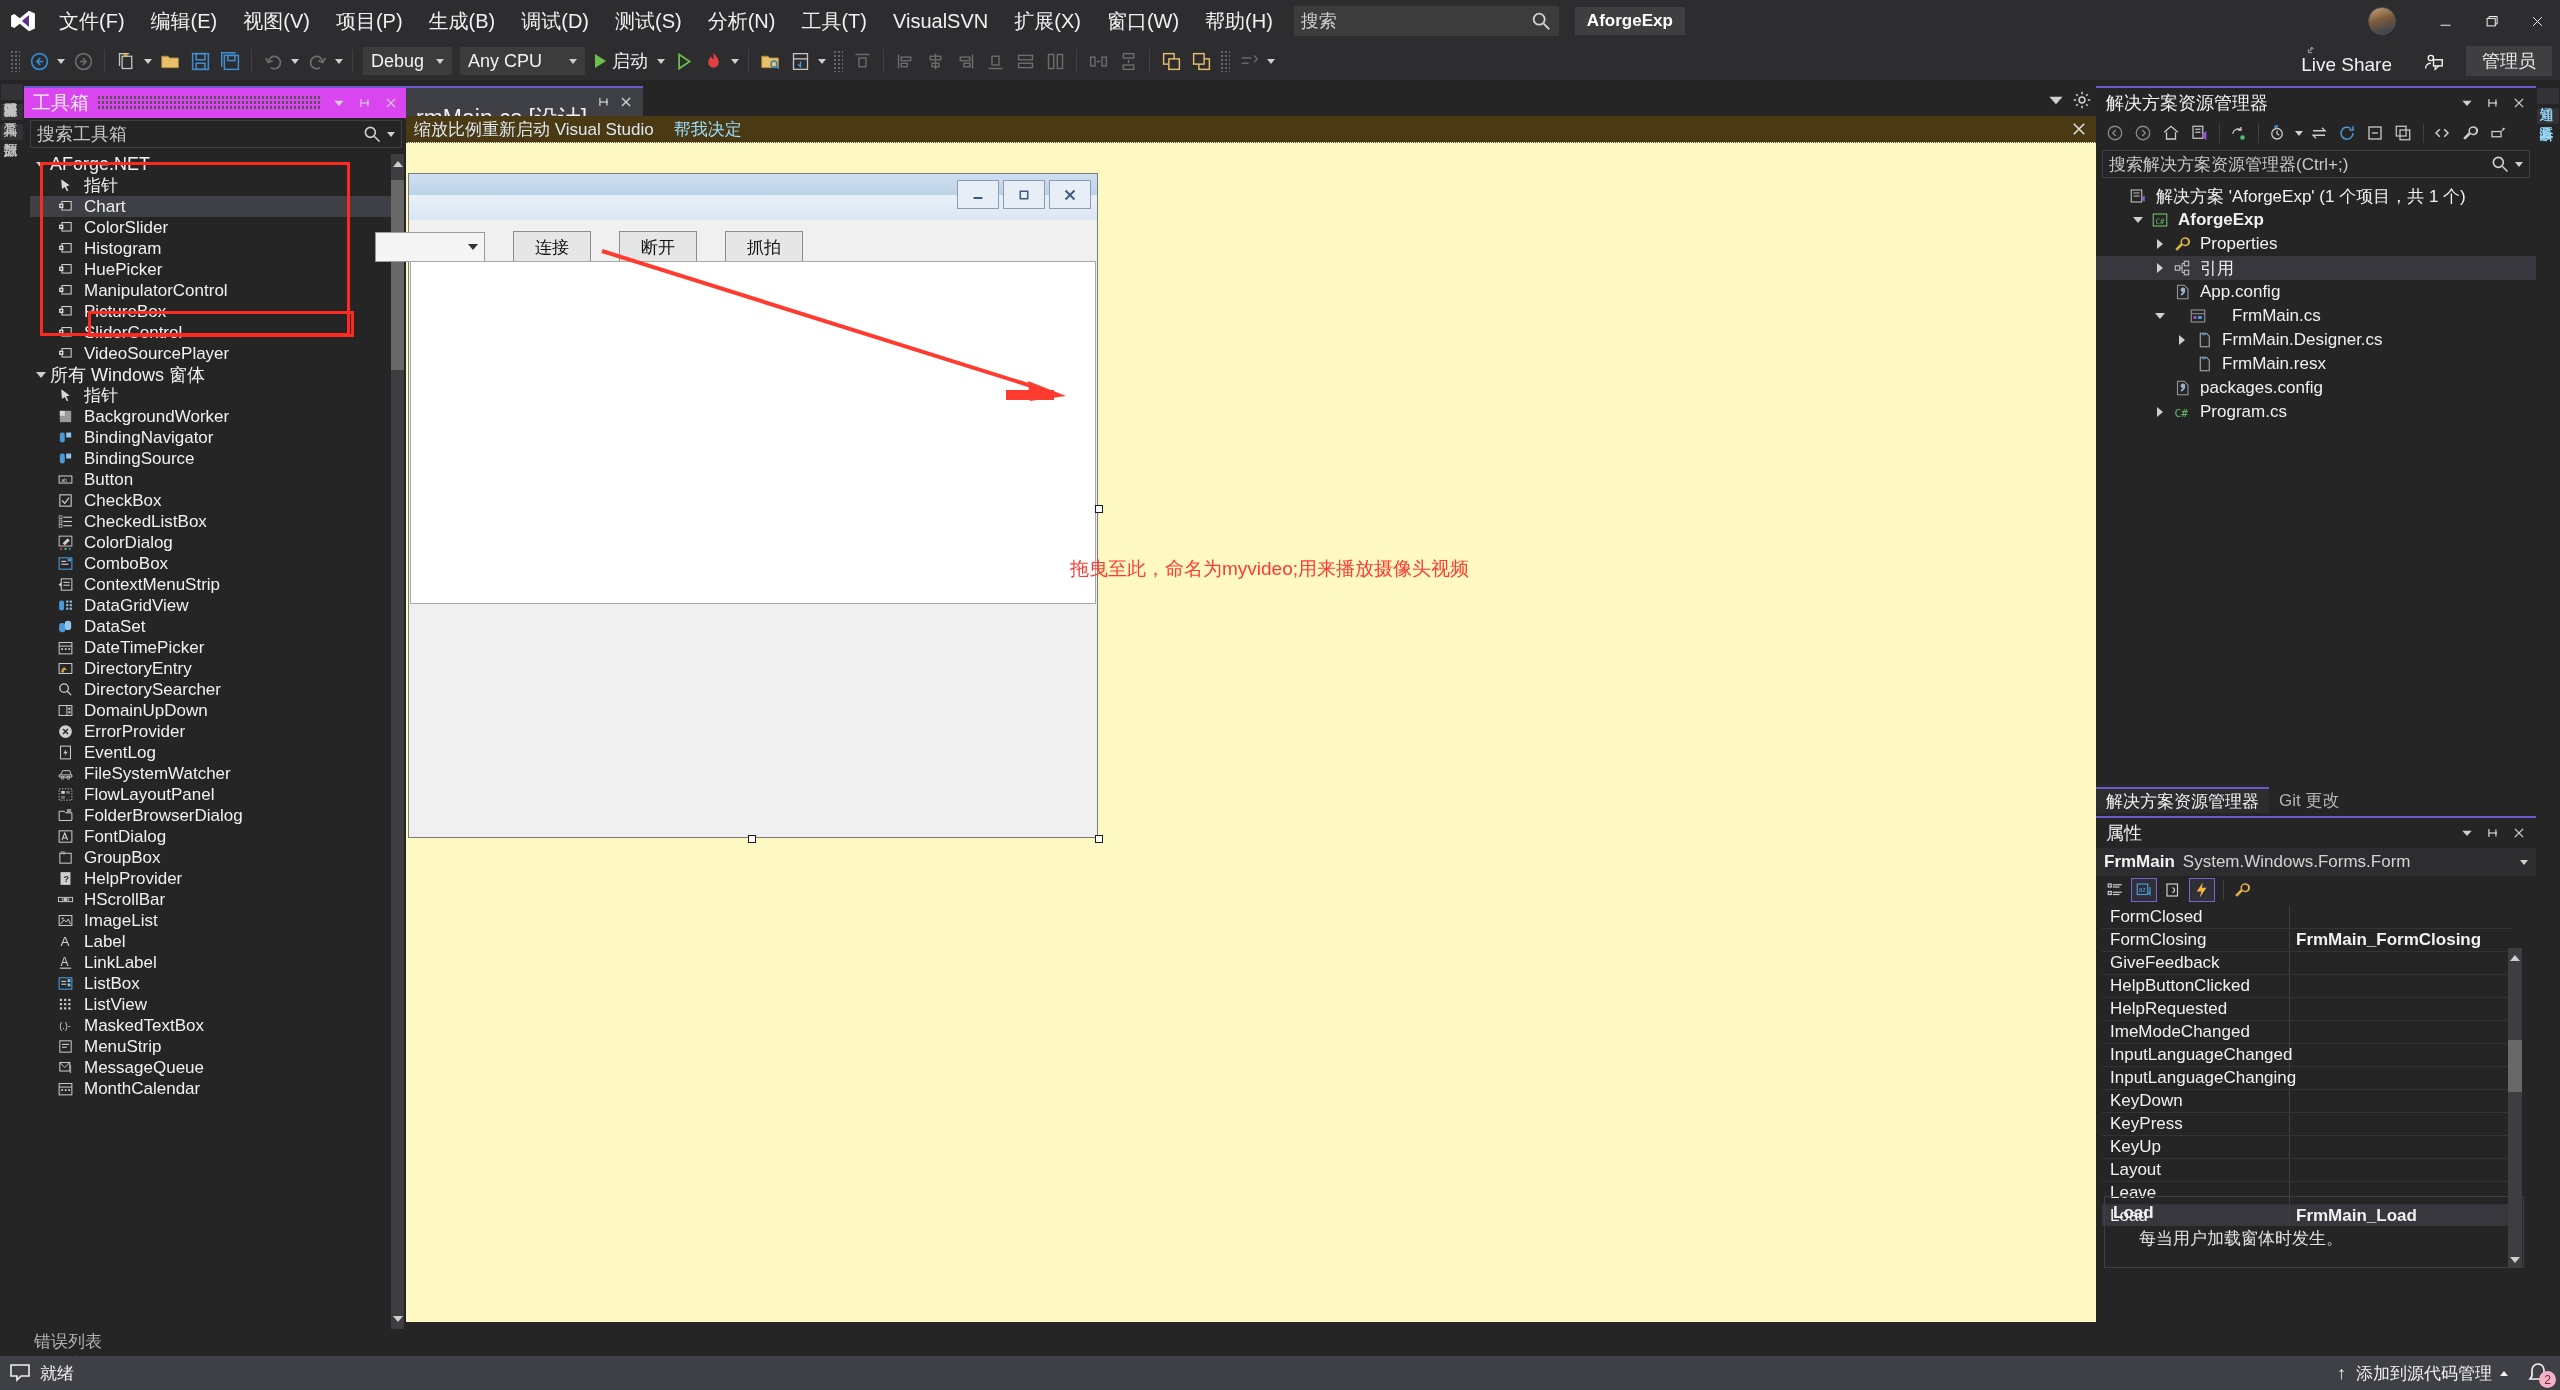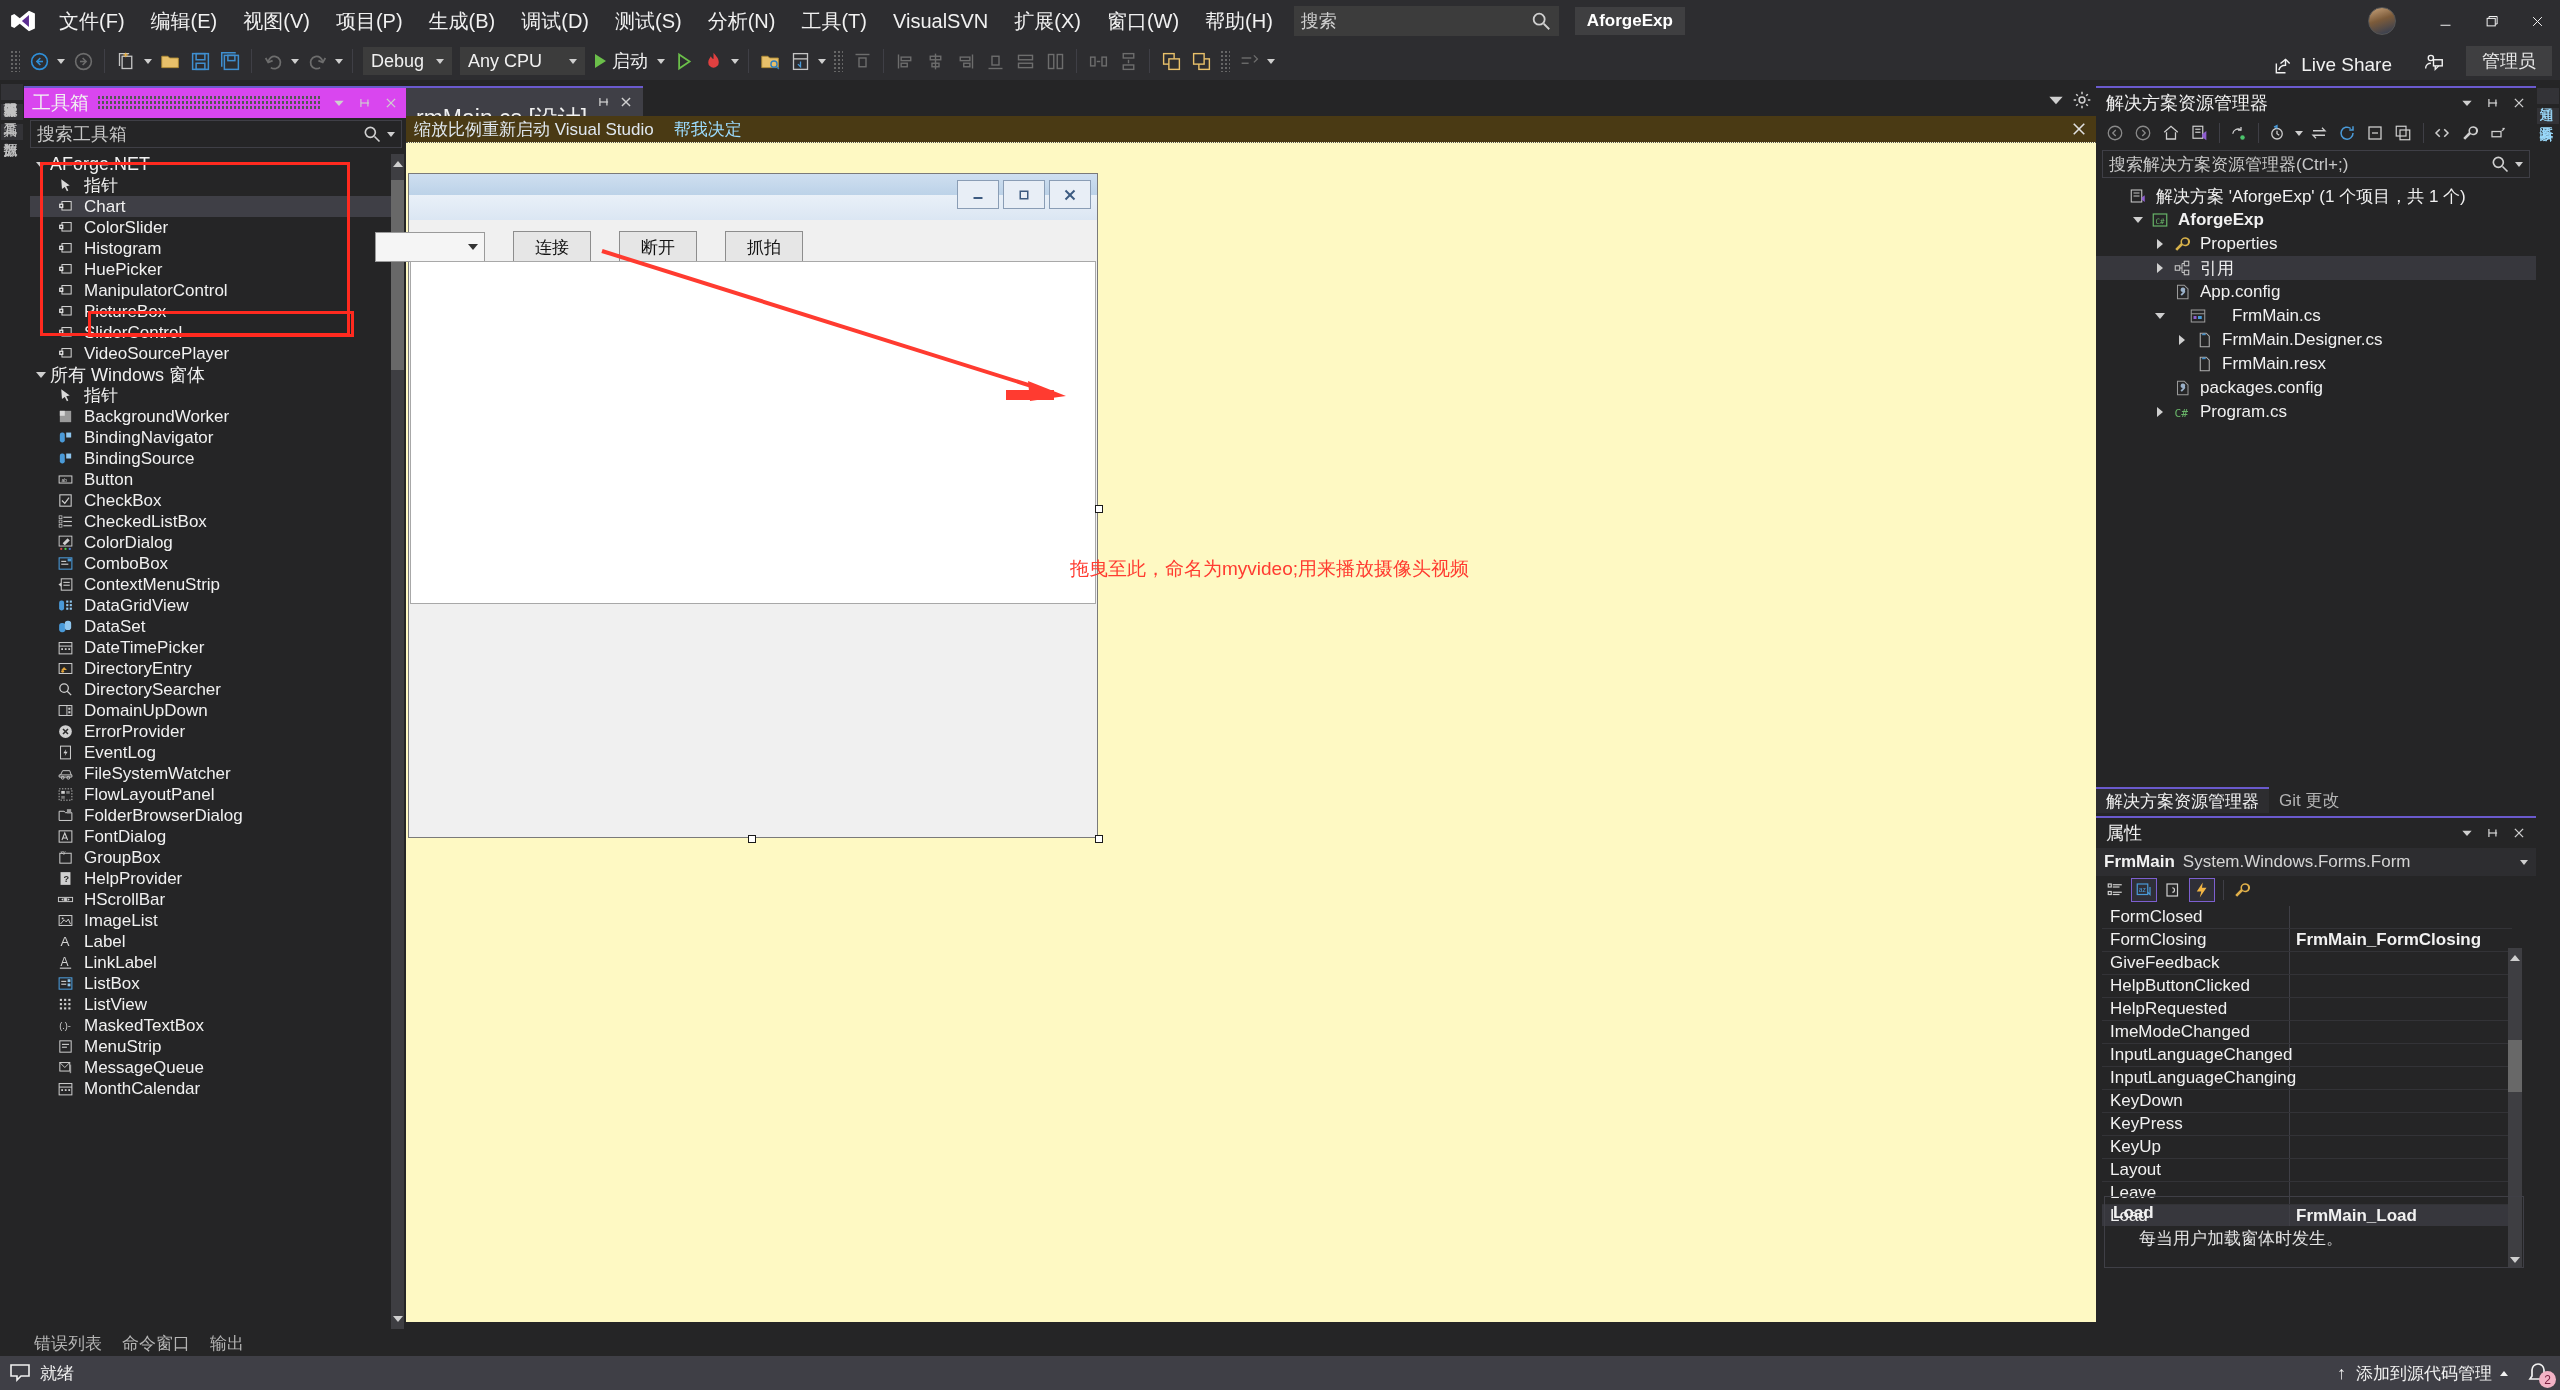--- a/index.html
+++ b/index.html
@@ -65,21 +65,21 @@
     display: flex; align-items: center; justify-content: space-between;
     padding: 0 8px; font-size: 18px; margin: 0 4px;
   }
   .combo .cv { white-space: nowrap; }
   .combo .cc { margin-left: 12px; border-left:4px solid transparent; border-right:4px solid transparent; border-top:5px solid #cfcfcf; }
   .combo.wide { min-width: 125px; }
   .run-btn { display: flex; align-items: center; height: 30px; padding: 0 6px; }
   .run-btn .tri { width:0;height:0;border-left:11px solid #6bbf4a;border-top:7px solid transparent;border-bottom:7px solid transparent; margin-right:6px;}
   .run-btn .lbl { font-size: 18px; color: #f1f1f1; }
   .live-share {
-    display: flex; align-items: flex-end; height: 30px; padding: 0 8px; font-size: 19px; color: #f1f1f1;
+    display: flex; align-items: flex-start; height: 30px; padding: 0 8px; font-size: 19px; color: #f1f1f1; flex-direction: column;
   }
   .live-share svg { width: 20px; height: 20px; margin-right: 8px; }
   .admin-badge {
     height: 30px; padding: 0 16px; background: #3f3f41; display: flex; align-items: center;
     font-size: 18px; color: #e8e8e8;
   }
 
   
   .lvtabs { position: absolute; left: 0; top: 80px; width: 24px; height: 1240px; background: #252526; }
   .lvtab {
@@ -257,21 +257,21 @@
   .pr-sdn { position: absolute; right: 14px; top: 434px; width: 14px; height: 16px; display:flex;align-items:center;justify-content:center;}
   .pr-desc {
     position: absolute; left: 8px; bottom: 8px; width: 420px; height: 72px;
     border: 1px solid #3f3f46; padding: 6px 8px;
   }
   .pr-desc .h { font-size: 17px; font-weight: bold; color: #f1f1f1; }
   .pr-desc .b { font-size: 17px; color: #e2e2e2; margin-top: 4px; margin-left: 26px; }
 
   
   .bottom-tabs {
-    position: absolute; left: 24px; top: 1330px; width: 1100px; height: 26px; display: flex; align-items: center;
+    position: absolute; left: 24px; top: 1330px; width: 1100px; height: 26px; display: flex;  flex-direction: column;
   }
   .bt-tab { height: 24px; padding: 0 10px; font-size: 17px; color: #b4b4b4; display: flex; align-items: center; }
   .statusbar {
     position: absolute; left: 0; bottom: 0; width: 2560px; height: 34px; background: #3f3f46;
     display: flex; align-items: center; padding: 0 8px;
   }
   .sb-icon { width: 24px; height: 24px; margin-right: 8px; display:flex;align-items:center;justify-content:center;}
   .sb-text { font-size: 17px; color: #f1f1f1; }
   .sb-right { margin-left: auto; display: flex; align-items: center; }
   .sb-right .up { margin-right: 10px; font-size: 18px; color: #f1f1f1; }

